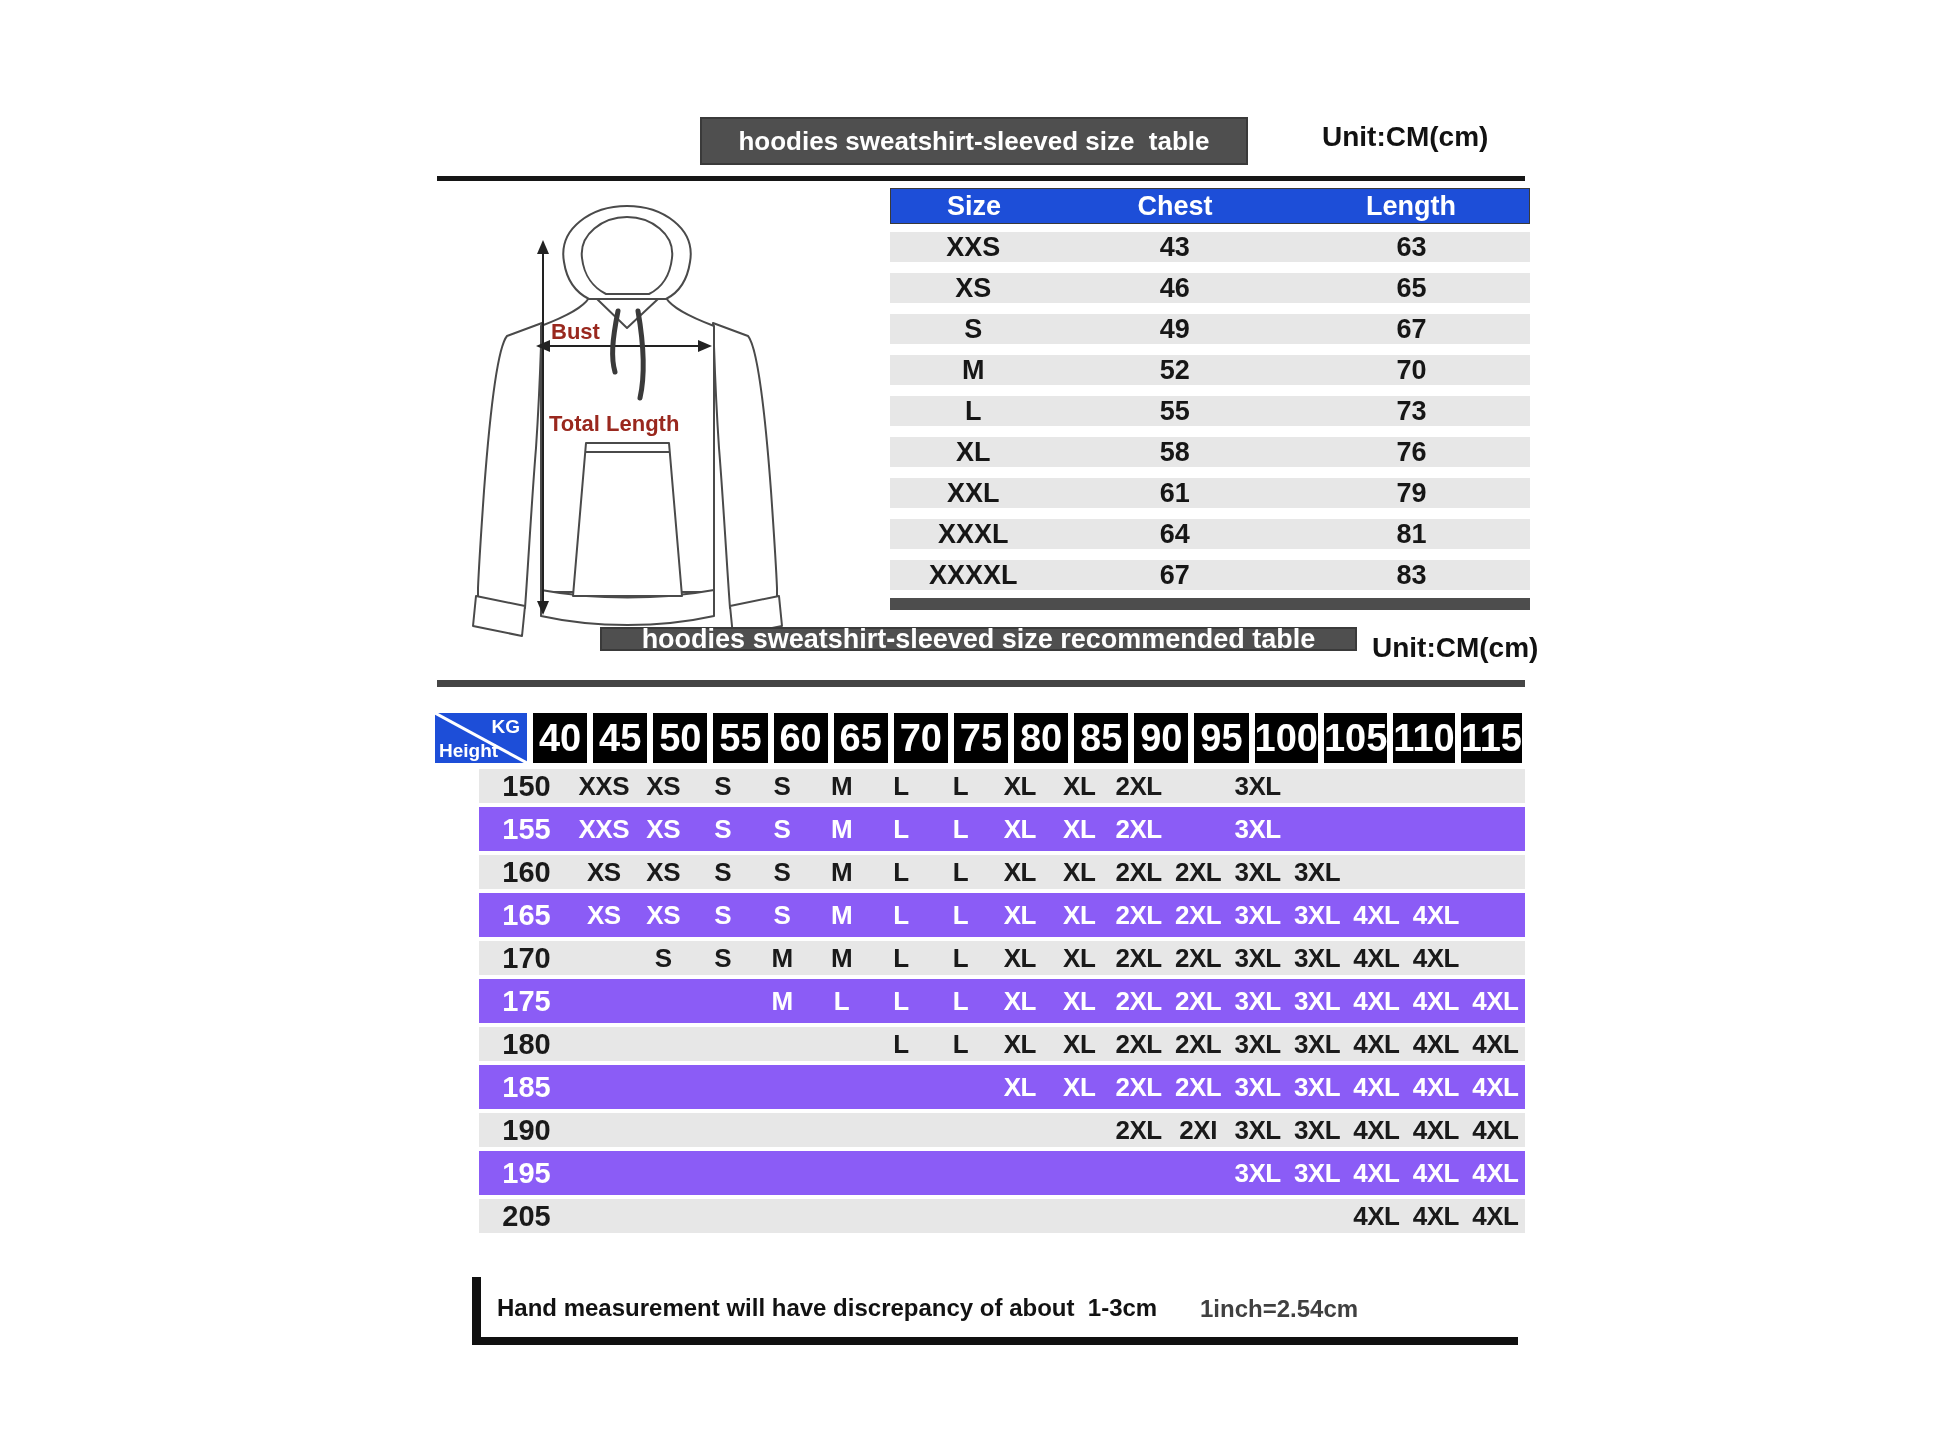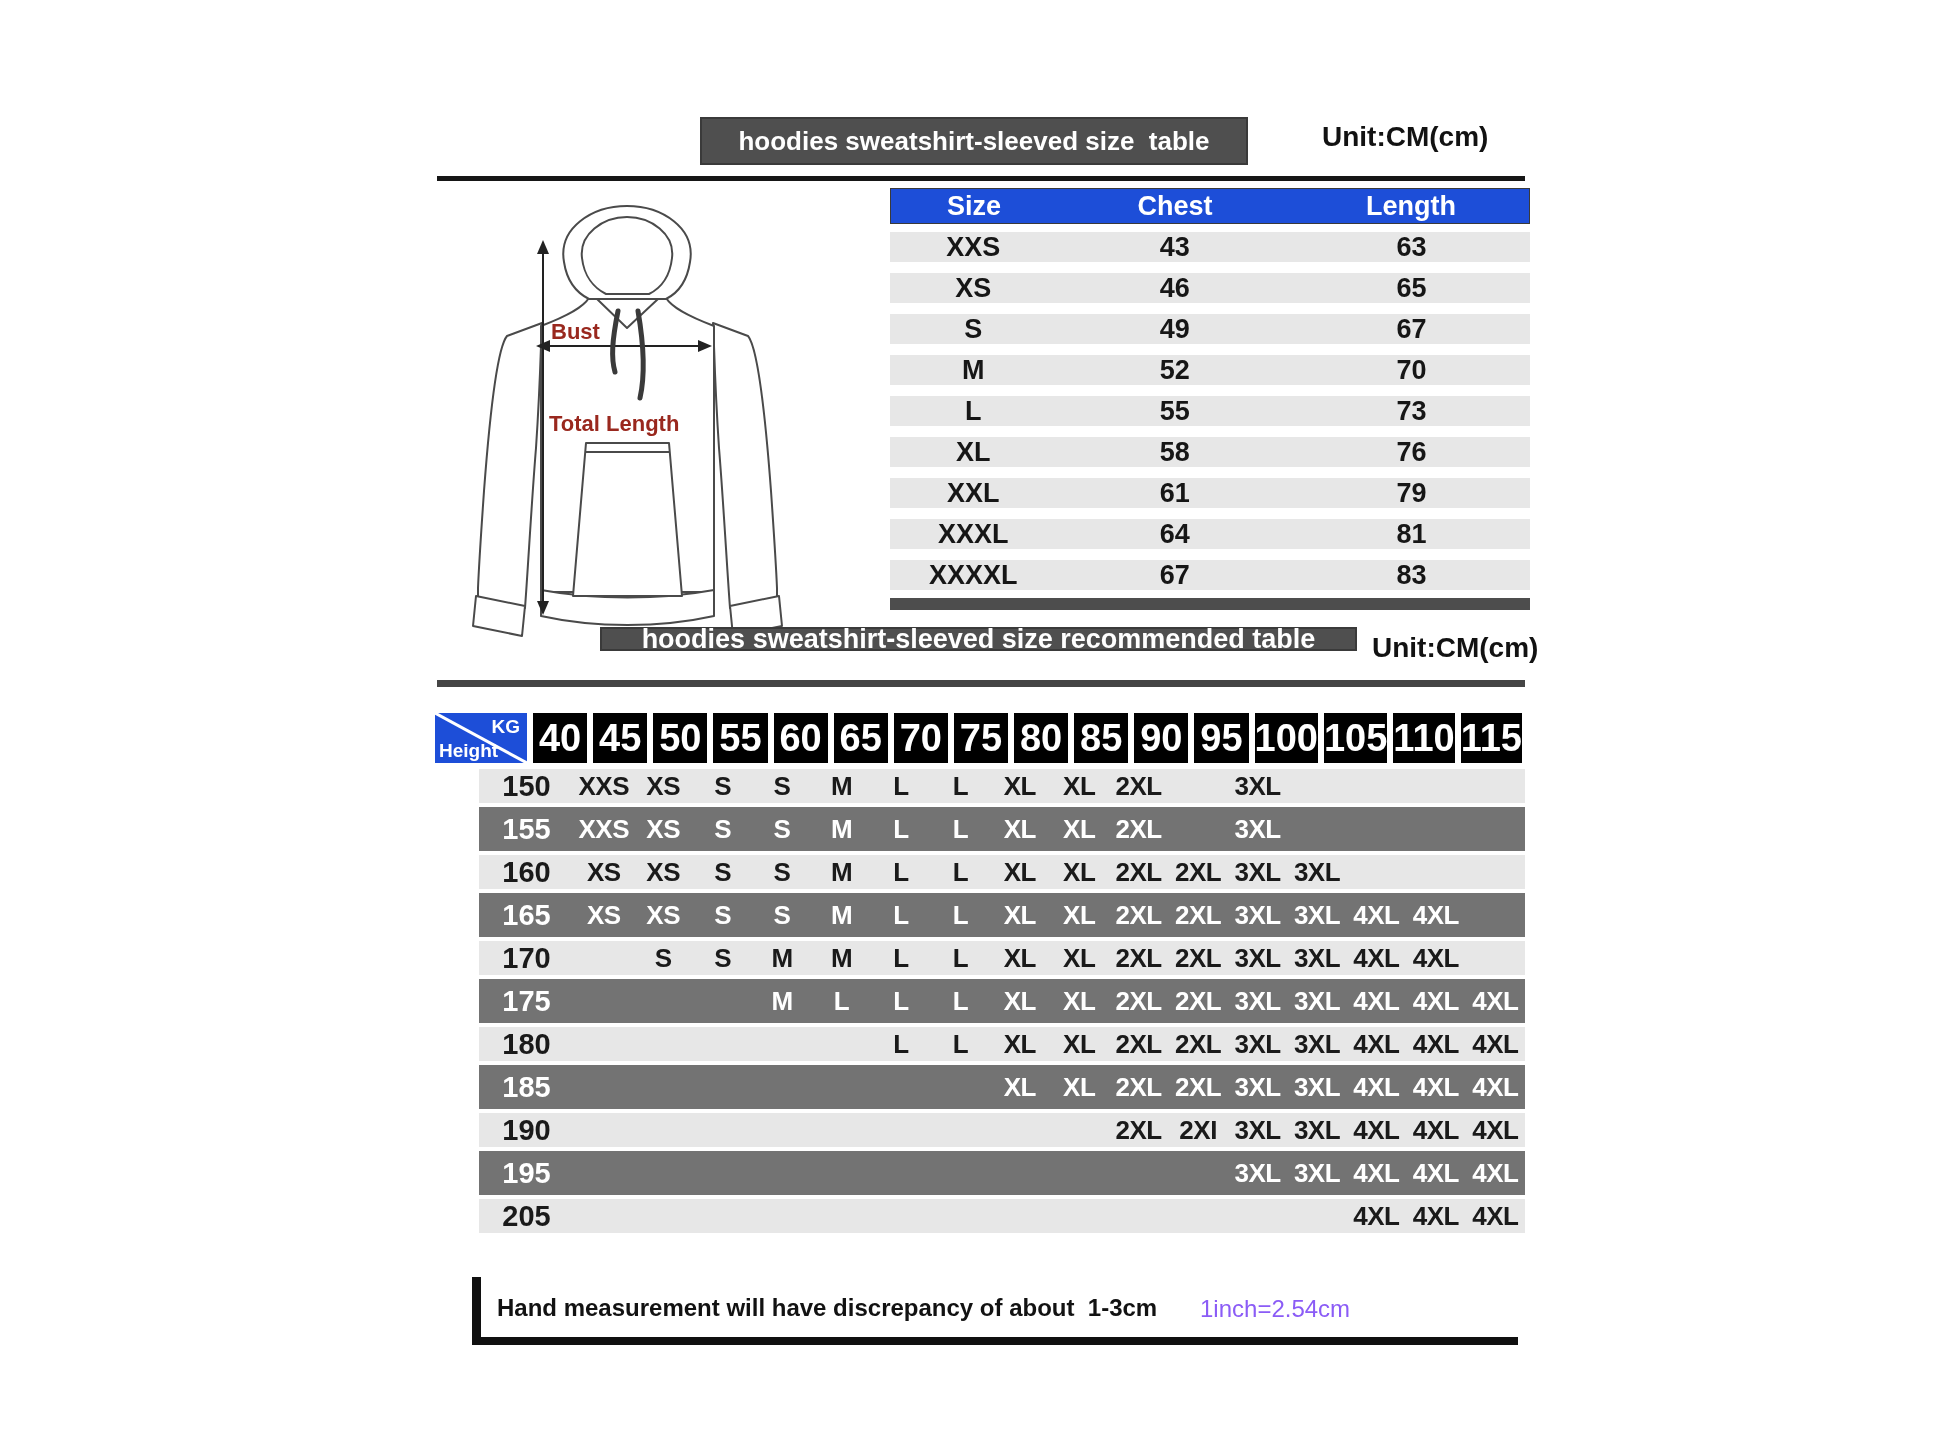--- a/index.html
+++ b/index.html
@@ -40,30 +40,30 @@
   .m-hcell{background:#000000;border-left:3px solid #fff;border-right:3px solid #fff;
            box-sizing:border-box;display:flex;align-items:center;justify-content:center;
            color:#fff;font-weight:bold;font-size:38px;}
   #m-corner{position:relative;background:#1d4ed8;border-right:3px solid #fff;box-sizing:border-box;}
   #m-corner svg{position:absolute;left:0;top:0;width:100%;height:100%;}
   .corner-txt{position:absolute;color:#fff;font-weight:bold;font-size:19px;line-height:19px;}
   #corner-kg{right:7px;top:4px;} #corner-height{left:4px;bottom:3px;}
   #m-rows{margin-top:6px;padding-left:44px;}
   .m-row{margin-top:4px;}
   .m-row.light{height:34px;background:#e7e7e7;color:#1a1a1a;}
-  .m-row.dark{height:44px;background:#737373;color:#ffffff;}
+  .m-row.dark{height:44px;background:#8b5cf6;color:#ffffff;}
   .m-cell{display:flex;align-items:center;justify-content:center;
           font-weight:bold;font-size:26px;letter-spacing:-0.5px;}
   .m-height{font-size:29px;letter-spacing:0;}
 
   
   #f-bar{position:absolute;left:472px;top:1277px;width:9px;height:66px;background:#101010;}
   #f-note{position:absolute;left:497px;top:1294px;color:#121212;font-weight:bold;
           font-size:24px;white-space:pre-wrap;}
-  #f-conv{position:absolute;left:1200px;top:1295px;color:#8b5cf6;font-weight:normal;font-size:24px;}
+  #f-conv{position:absolute;left:1200px;top:1295px;color:#404040;font-weight:bold;font-size:24px;}
   #f-line{position:absolute;left:472px;top:1337px;width:1046px;height:8px;background:#101010;}
 </style>
 </head>
 <body>
 
 <div id="canvas">
 
   <div id="title1" class="titlebar">hoodies sweatshirt-sleeved size  table</div>
   <div id="unit1" class="unit">Unit:CM(cm)</div>
   <div id="hr1" class="rule"></div>

